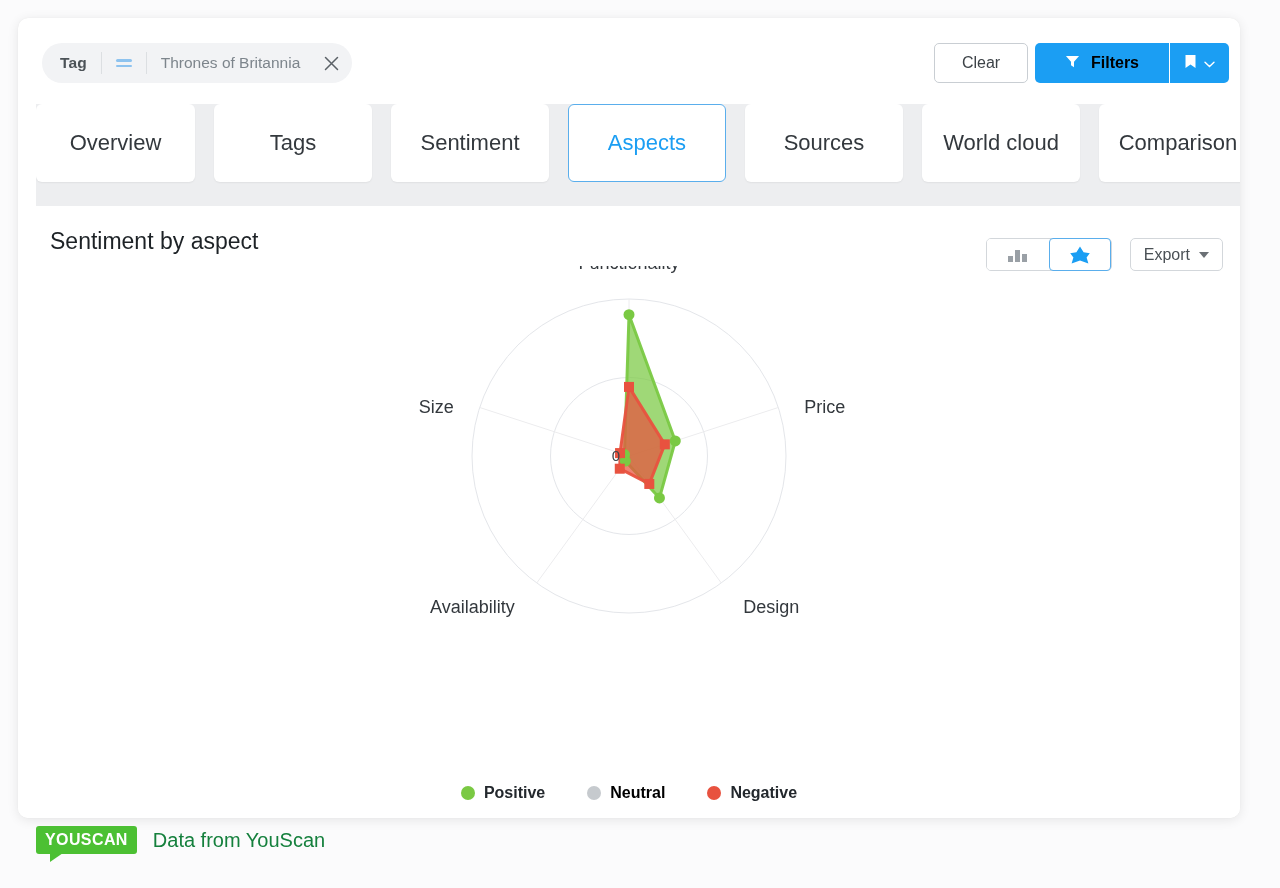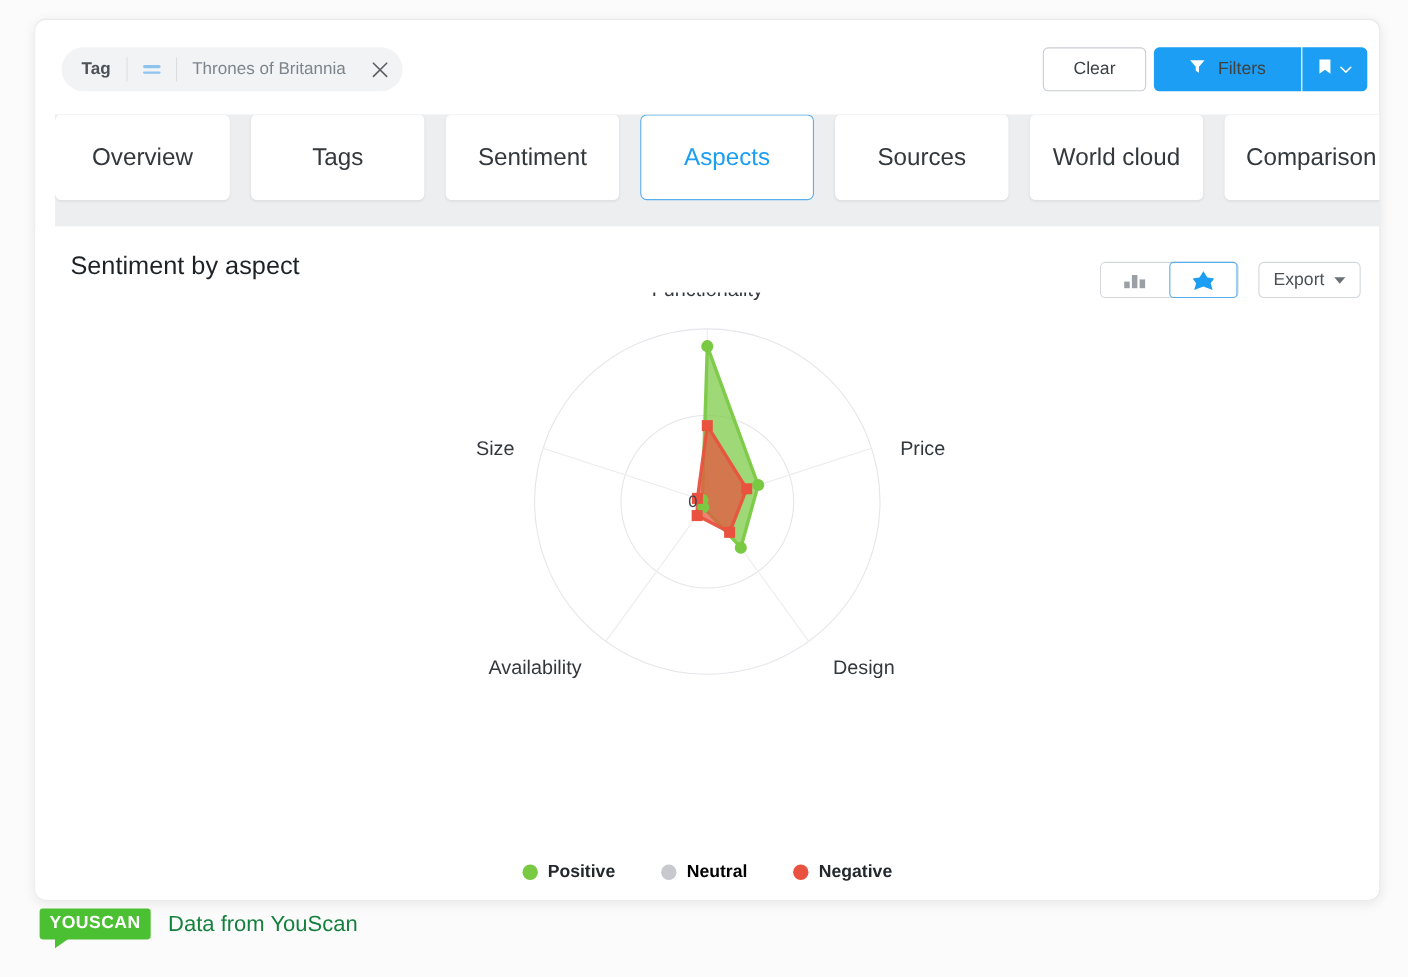--- a/index.html
+++ b/index.html
@@ -7,21 +7,21 @@
     width: 1280px; height: 888px;
     background: #fbfbfc;
     font-family: "Liberation Sans", sans-serif;
     overflow: hidden;
   }
   .page { position: relative; width: 1280px; height: 888px; }
 
   
   .card {
     position: absolute;
-    left: 32px; top: 18px;
+    left: 18px; top: 18px;
     width: 1222px; height: 800px;
     background: #ffffff;
     border-radius: 10px;
     box-shadow: 0 2px 12px rgba(0,0,0,0.09), 0 0 1px rgba(0,0,0,0.08);
     overflow: hidden;
   }
 
   
   .filterbar {
     position: absolute; left: 0; top: 0;
@@ -68,25 +68,25 @@
     font-size: 16px; color: #3c4247;
     display: flex; align-items: center; justify-content: center;
     cursor: pointer;
     font-family: "Liberation Sans", sans-serif;
   }
   .filters-group {
     position: absolute; right: 11px; top: 25px;
     height: 40px; display: flex; align-items: stretch;
   }
   .filters-btn {
-    background: #1b9ef3; color: #404040;
+    background: #1b9ef3; color: #000000;
     border-radius: 5px 0 0 5px;
     width: 134px;
     display: flex; align-items: center; justify-content: center; gap: 11px;
-    font-size: 16px; cursor: pointer;
+    font-size: 16px; cursor: pointer; font-weight: bold;
   }
   .filters-sep { width: 1px; background: rgba(255,255,255,.45); }
   .bm-btn {
     background: #1b9ef3; color: #fff;
     border-radius: 0 5px 5px 0;
     width: 59px;
     display: flex; align-items: center; justify-content: center; gap: 7px;
     cursor: pointer;
   }
 

